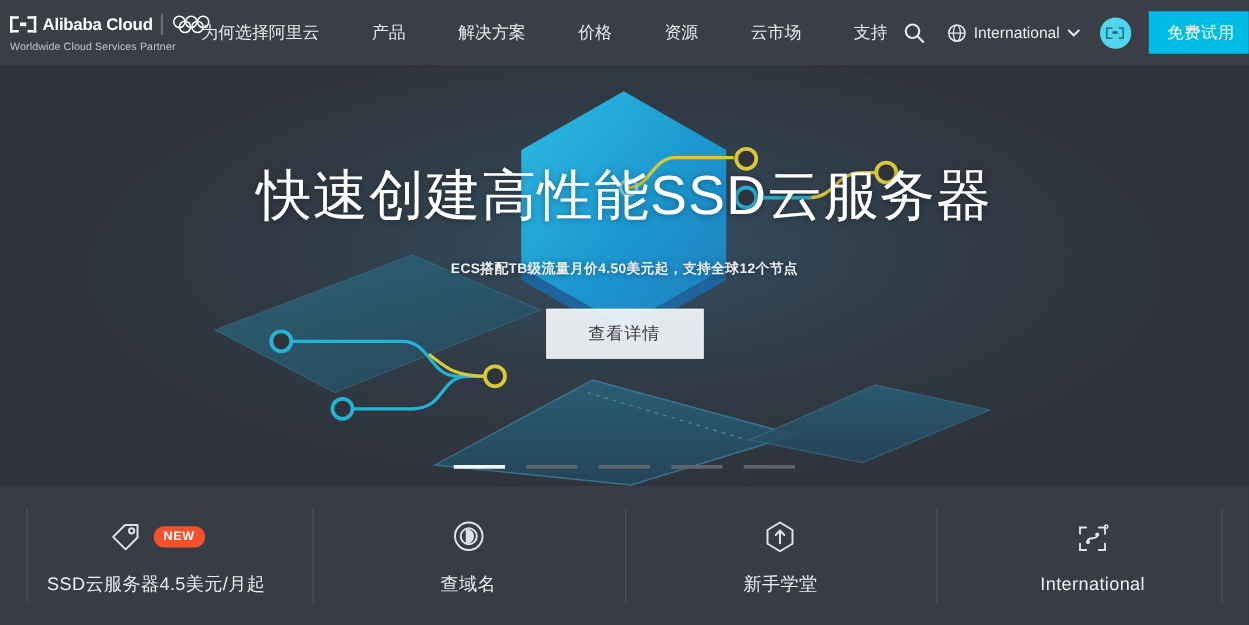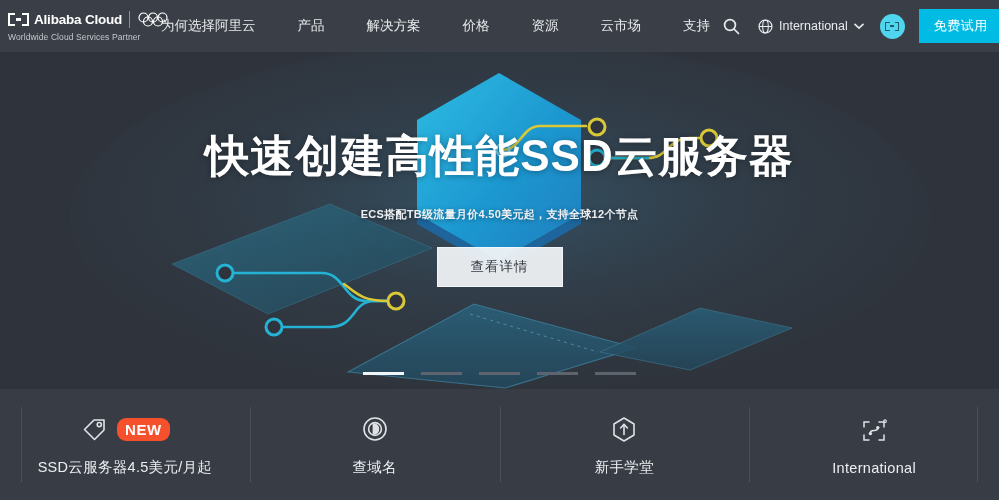--- a/index.html
+++ b/index.html
@@ -90,21 +90,21 @@
     position:absolute; left:0; top:52px; width:999px; height:337px;
     background:#2f343c; overflow:hidden;
   }
   #hero-art { position:absolute; left:0; top:0; width:999px; height:337px; }
   #hero-copy {
     position:absolute; left:0; top:0; width:999px; height:337px;
     display:flex; flex-direction:column; align-items:center;
     z-index:10; pointer-events:none;
   }
   #hero-title {
-    margin-top:75px; font-size:44px; font-weight:bold; color:#ffffff;
+    margin-top:75px; font-size:44px; font-weight:normal; color:#ffffff;
     letter-spacing:1px; text-shadow:0 1px 6px rgba(0,0,0,.35);
   }
   #hero-sub {
     margin-top:21px; font-size:11px; color:#eef1f3; font-weight:bold;
     letter-spacing:.3px; text-shadow:0 1px 5px rgba(0,0,0,.4);
   }
   #hero-cta {
     margin-top:25px; pointer-events:auto;
     background:rgba(243,245,246,.93); color:#333a42;
     font-size:13.5px; padding:10px 33px; border:1px solid rgba(255,255,255,.5);
@@ -139,21 +139,21 @@
   #features::after {
     content:""; position:absolute; right:21px; top:18px;
     width:1px; height:75px; background:#4b515a;
   }
   .feat-icon-row {
     height:34px; display:flex; align-items:center; gap:9px;
     position:relative;
   }
   .feat-label { margin-top:12px; font-size:14.5px; color:#eceef0; letter-spacing:.3px; }
   .badge-new {
-    background:#f5512c; color:#fff; font-size:15px; font-weight:bold;
+    background:#f5512c; color:#fff; font-size:10px; font-weight:bold;
     padding:3px 8px; border-radius:9px; letter-spacing:.6px;
   }
 </style>
 </head>
 <body>
 
 <div id="header">
 
   <div id="logo-block">
     <div class="logo-top">

